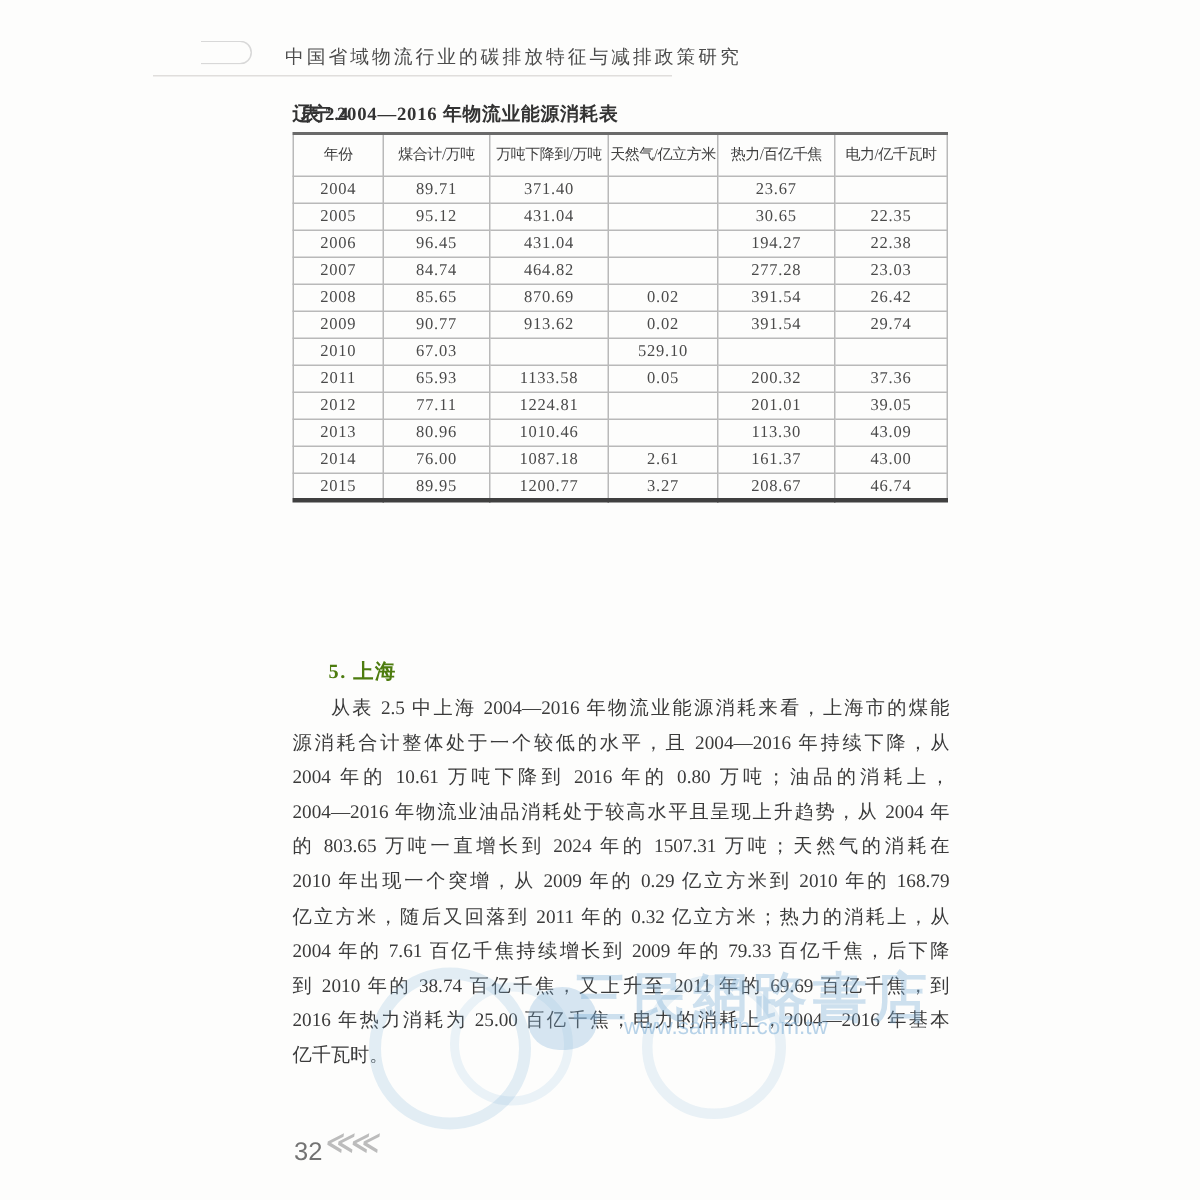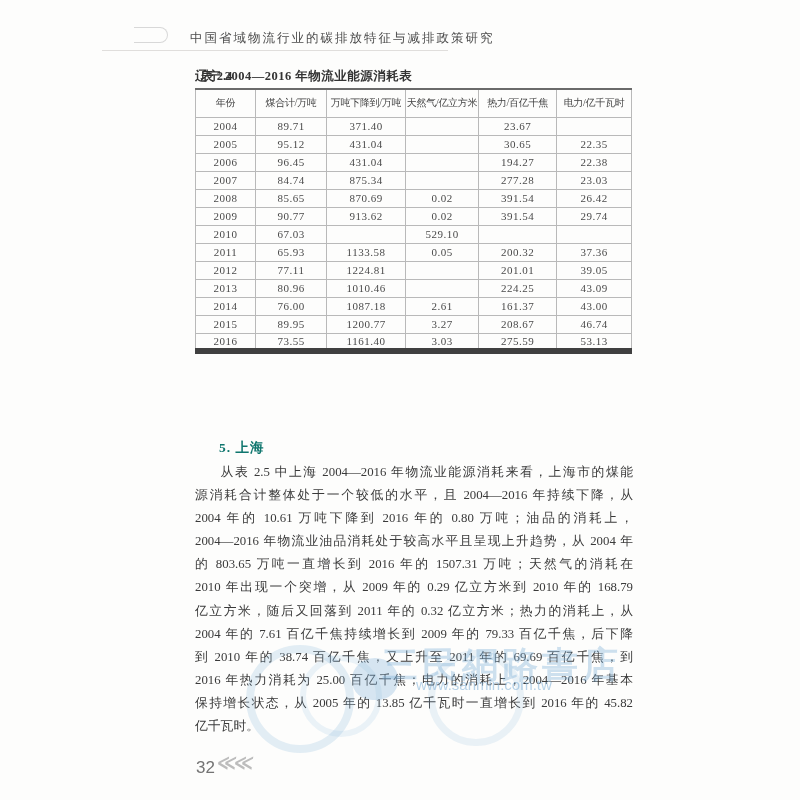--- a/index.html
+++ b/index.html
@@ -22,36 +22,36 @@
   
   .table-caption{position:absolute;top:68px;left:195px;width:436px;height:16px;
     font-weight:bold;font-size:12.5px;color:#333;}
   .table-caption .tlabel{position:absolute;left:6px;top:0;}
   .table-caption .ttitle{display:block;text-align:left;letter-spacing:0.5px;}
 
   
   table.energy{
     position:absolute;top:88px;left:195px;width:436px;
     border-collapse:collapse;table-layout:fixed;
-    border-top:2px solid #6a6a6a;border-bottom:6px solid #404040;
+    border-top:2px solid #6a6a6a;border-bottom:3px solid #404040;
     font-size:11px;color:#4a4a4a;
   }
   table.energy th,table.energy td{
     border:1px solid #b9b9b9;text-align:center;vertical-align:middle;
     padding:0;overflow:hidden;font-weight:normal;
   }
   table.energy thead tr{height:28px;}
   table.energy tbody tr{height:18px;}
   table.energy th{font-size:10px;color:#3f3f3f;white-space:nowrap;letter-spacing:-0.3px;}
   table.energy td{letter-spacing:0.5px;}
 
   
   .section-heading{
     position:absolute;top:439px;left:219px;margin:0;
-    font-size:13.5px;font-weight:bold;color:#0f766e;letter-spacing:1px;
+    font-size:13.5px;font-weight:bold;color:#4d7c0f;letter-spacing:1px;
   }
   .para{position:absolute;top:461px;left:195px;width:438px;font-size:12.8px;color:#3a3a3a;}
   .para-line{
     height:23.1px;line-height:23.1px;overflow:hidden;
     text-align:justify;text-align-last:justify;
   }
   .para-line.first{text-indent:2em;}
   .para-line.last{text-align-last:left;}
 
   
@@ -138,21 +138,21 @@
           <td>2006</td>
           <td>96.45</td>
           <td>431.04</td>
           <td></td>
           <td>194.27</td>
           <td>22.38</td>
         </tr>
         <tr>
           <td>2007</td>
           <td>84.74</td>
-          <td>875.34</td>
+          <td>464.82</td>
           <td></td>
           <td>277.28</td>
           <td>23.03</td>
         </tr>
         <tr>
           <td>2008</td>
           <td>85.65</td>
           <td>870.69</td>
           <td>0.02</td>
           <td>391.54</td>
@@ -188,64 +188,55 @@
           <td>1224.81</td>
           <td></td>
           <td>201.01</td>
           <td>39.05</td>
         </tr>
         <tr>
           <td>2013</td>
           <td>80.96</td>
           <td>1010.46</td>
           <td></td>
-          <td>224.25</td>
+          <td>113.30</td>
           <td>43.09</td>
         </tr>
         <tr>
           <td>2014</td>
           <td>76.00</td>
           <td>1087.18</td>
           <td>2.61</td>
           <td>161.37</td>
           <td>43.00</td>
         </tr>
         <tr>
           <td>2015</td>
           <td>89.95</td>
           <td>1200.77</td>
           <td>3.27</td>
           <td>208.67</td>
           <td>46.74</td>
         </tr>
-        <tr>
-          <td>2016</td>
-          <td>73.55</td>
-          <td>1161.40</td>
-          <td>3.03</td>
-          <td>275.59</td>
-          <td>53.13</td>
-        </tr>
       </tbody>
   </table>
 
   <h3 class="section-heading">5. 上海</h3>
 
   <div class="para" id="paragraph">
       <div class="para-line first">从表 2.5 中上海 2004—2016 年物流业能源消耗来看，上海市的煤能</div>
       <div class="para-line">源消耗合计整体处于一个较低的水平，且 2004—2016 年持续下降，从</div>
       <div class="para-line">2004 年的 10.61 万吨下降到 2016 年的 0.80 万吨；油品的消耗上，</div>
       <div class="para-line">2004—2016 年物流业油品消耗处于较高水平且呈现上升趋势，从 2004 年</div>
-      <div class="para-line">的 803.65 万吨一直增长到 2016 年的 1507.31 万吨；天然气的消耗在</div>
+      <div class="para-line">的 803.65 万吨一直增长到 2024 年的 1507.31 万吨；天然气的消耗在</div>
       <div class="para-line">2010 年出现一个突增，从 2009 年的 0.29 亿立方米到 2010 年的 168.79</div>
       <div class="para-line">亿立方米，随后又回落到 2011 年的 0.32 亿立方米；热力的消耗上，从</div>
       <div class="para-line">2004 年的 7.61 百亿千焦持续增长到 2009 年的 79.33 百亿千焦，后下降</div>
       <div class="para-line">到 2010 年的 38.74 百亿千焦，又上升至 2011 年的 69.69 百亿千焦，到</div>
       <div class="para-line">2016 年热力消耗为 25.00 百亿千焦；电力的消耗上，2004—2016 年基本</div>
-      <div class="para-line">保持增长状态，从 2005 年的 13.85 亿千瓦时一直增长到 2016 年的 45.82</div>
       <div class="para-line last">亿千瓦时。</div>
     </div>
 
   <div class="watermark">
     <span class="wm-circle wm-c1"></span>
     <span class="wm-circle wm-c2"></span>
     <span class="wm-circle wm-c3"></span>
     <span class="wm-logo"></span>
     <span class="wm-text">三民網路書店</span>
     <span class="wm-url">www.sanmin.com.tw</span>

